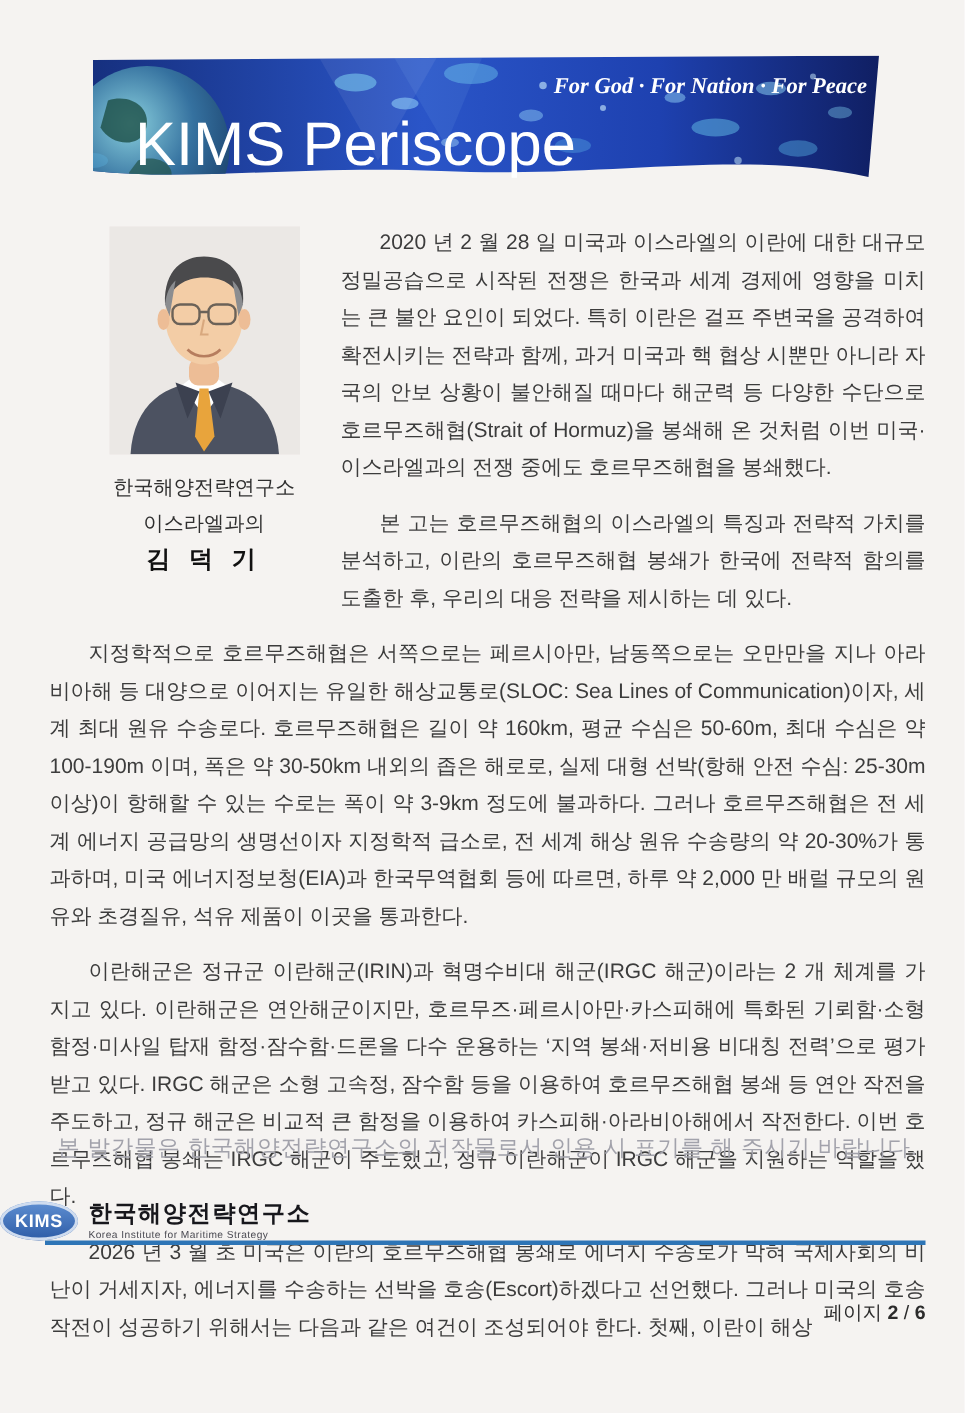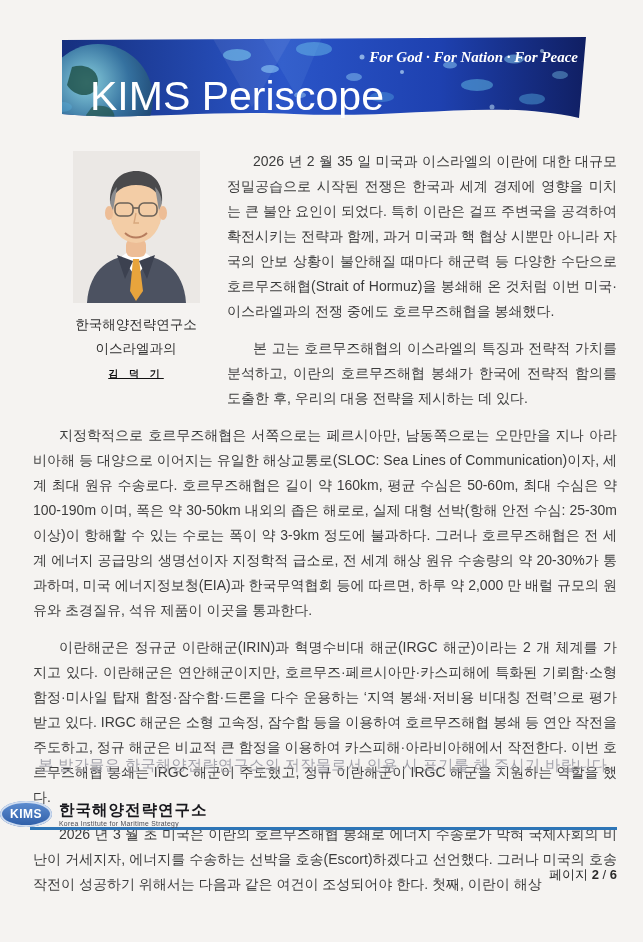--- a/index.html
+++ b/index.html
@@ -12,21 +12,21 @@
 
   
   .content{position:absolute;left:33px;top:149px;width:584px;
            font-size:14px;line-height:25px;color:#3c3c3c;text-align:justify;}
   .content p{margin:0 0 12px 0;text-indent:26px;}
   .author-float{float:left;width:186px;margin:2px 8px 30px 0;}
   .photo-frame{width:127px;height:152px;margin-left:40px;background:#ebe8e5;overflow:hidden;}
   .author-cap{width:158px;margin-left:24px;text-align:center;text-indent:0;}
   .author-org,.author-role{font-size:13.5px;line-height:24px;color:#2f2f2f;}
   .author-org{margin-top:10px;}
-  .author-name{font-size:10px;font-weight:bold;line-height:26px;letter-spacing:4px;color:#111;text-decoration:underline;}
+  .author-name{font-size:16px;font-weight:bold;line-height:26px;letter-spacing:4px;color:#111;}
 
   
   .notice{position:absolute;left:33px;top:756px;width:584px;text-align:center;
           font-size:15px;color:#a2a2ab;letter-spacing:0.5px;}
   .rule{position:absolute;left:30px;top:827px;width:587px;height:3px;background:#2e75b6;}
   .logo-row{position:absolute;left:0;top:801px;width:643px;display:flex;
             align-items:center;gap:7px;}
   .logo-ellipse{display:flex;align-items:center;justify-content:center;
             width:52px;height:26px;border-radius:50%;
             background:linear-gradient(180deg,#5f8fd2,#2d5ca6);
@@ -123,21 +123,21 @@
 
           <path d="M63,62 L61,72 L66,72" fill="none" stroke="#d8a87e" stroke-width="1.4"></path>
           <path d="M52,82 C58,88 68,88 74,82" fill="none" stroke="#b67d5e" stroke-width="1.8"></path>
         </svg>
       </div>
       <div class="author-cap author-org">한국해양전략연구소</div>
       <div class="author-cap author-role">이스라엘과의</div>
       <div class="author-cap author-name">김 덕 기</div>
     </div>
 
-    <p>2026 년 2 월 35 일 미국과 이스라엘의 이란에 대한 대규모 정밀공습으로 시작된 전쟁은 한국과 세계 경제에 영향을 미치는 큰 불안 요인이 되었다. 특히 이란은 걸프 주변국을 공격하여 확전시키는 전략과 함께, 과거 미국과 핵 협상 시뿐만 아니라 자국의 안보 상황이 불안해질 때마다 해군력 등 다양한 수단으로 호르무즈해협(Strait of Hormuz)을 봉쇄해 온 것처럼 이번 미국·이스라엘과의 전쟁 중에도 호르무즈해협을 봉쇄했다.</p>
+    <p>2020 년 2 월 28 일 미국과 이스라엘의 이란에 대한 대규모 정밀공습으로 시작된 전쟁은 한국과 세계 경제에 영향을 미치는 큰 불안 요인이 되었다. 특히 이란은 걸프 주변국을 공격하여 확전시키는 전략과 함께, 과거 미국과 핵 협상 시뿐만 아니라 자국의 안보 상황이 불안해질 때마다 해군력 등 다양한 수단으로 호르무즈해협(Strait of Hormuz)을 봉쇄해 온 것처럼 이번 미국·이스라엘과의 전쟁 중에도 호르무즈해협을 봉쇄했다.</p>
     <p>본 고는 호르무즈해협의 이스라엘의 특징과 전략적 가치를 분석하고, 이란의 호르무즈해협 봉쇄가 한국에 전략적 함의를 도출한 후, 우리의 대응 전략을 제시하는 데 있다.</p>
     <p>지정학적으로 호르무즈해협은 서쪽으로는 페르시아만, 남동쪽으로는 오만만을 지나 아라비아해 등 대양으로 이어지는 유일한 해상교통로(SLOC: Sea Lines of Communication)이자, 세계 최대 원유 수송로다. 호르무즈해협은 길이 약 160km, 평균 수심은 50-60m, 최대 수심은 약 100-190m 이며, 폭은 약 30-50km 내외의 좁은 해로로, 실제 대형 선박(항해 안전 수심: 25-30m 이상)이 항해할 수 있는 수로는 폭이 약 3-9km 정도에 불과하다. 그러나 호르무즈해협은 전 세계 에너지 공급망의 생명선이자 지정학적 급소로, 전 세계 해상 원유 수송량의 약 20-30%가 통과하며, 미국 에너지정보청(EIA)과 한국무역협회 등에 따르면, 하루 약 2,000 만 배럴 규모의 원유와 초경질유, 석유 제품이 이곳을 통과한다.</p>
     <p>이란해군은 정규군 이란해군(IRIN)과 혁명수비대 해군(IRGC 해군)이라는 2 개 체계를 가지고 있다. 이란해군은 연안해군이지만, 호르무즈·페르시아만·카스피해에 특화된 기뢰함·소형함정·미사일 탑재 함정·잠수함·드론을 다수 운용하는 ‘지역 봉쇄·저비용 비대칭 전력’으로 평가받고 있다. IRGC 해군은 소형 고속정, 잠수함 등을 이용하여 호르무즈해협 봉쇄 등 연안 작전을 주도하고, 정규 해군은 비교적 큰 함정을 이용하여 카스피해·아라비아해에서 작전한다. 이번 호르무즈해협 봉쇄는 IRGC 해군이 주도했고, 정규 이란해군이 IRGC 해군을 지원하는 역할을 했다.</p>
     <p>2026 년 3 월 초 미국은 이란의 호르무즈해협 봉쇄로 에너지 수송로가 막혀 국제사회의 비난이 거세지자, 에너지를 수송하는 선박을 호송(Escort)하겠다고 선언했다. 그러나 미국의 호송 작전이 성공하기 위해서는 다음과 같은 여건이 조성되어야 한다. 첫째, 이란이 해상</p>
   </div>
 
   <div class="notice">본 발간물은 한국해양전략연구소의 저작물로서 인용 시 표기를 해 주시기 바랍니다.</div>
   <div class="rule"></div>
 
   <div class="logo-row">

